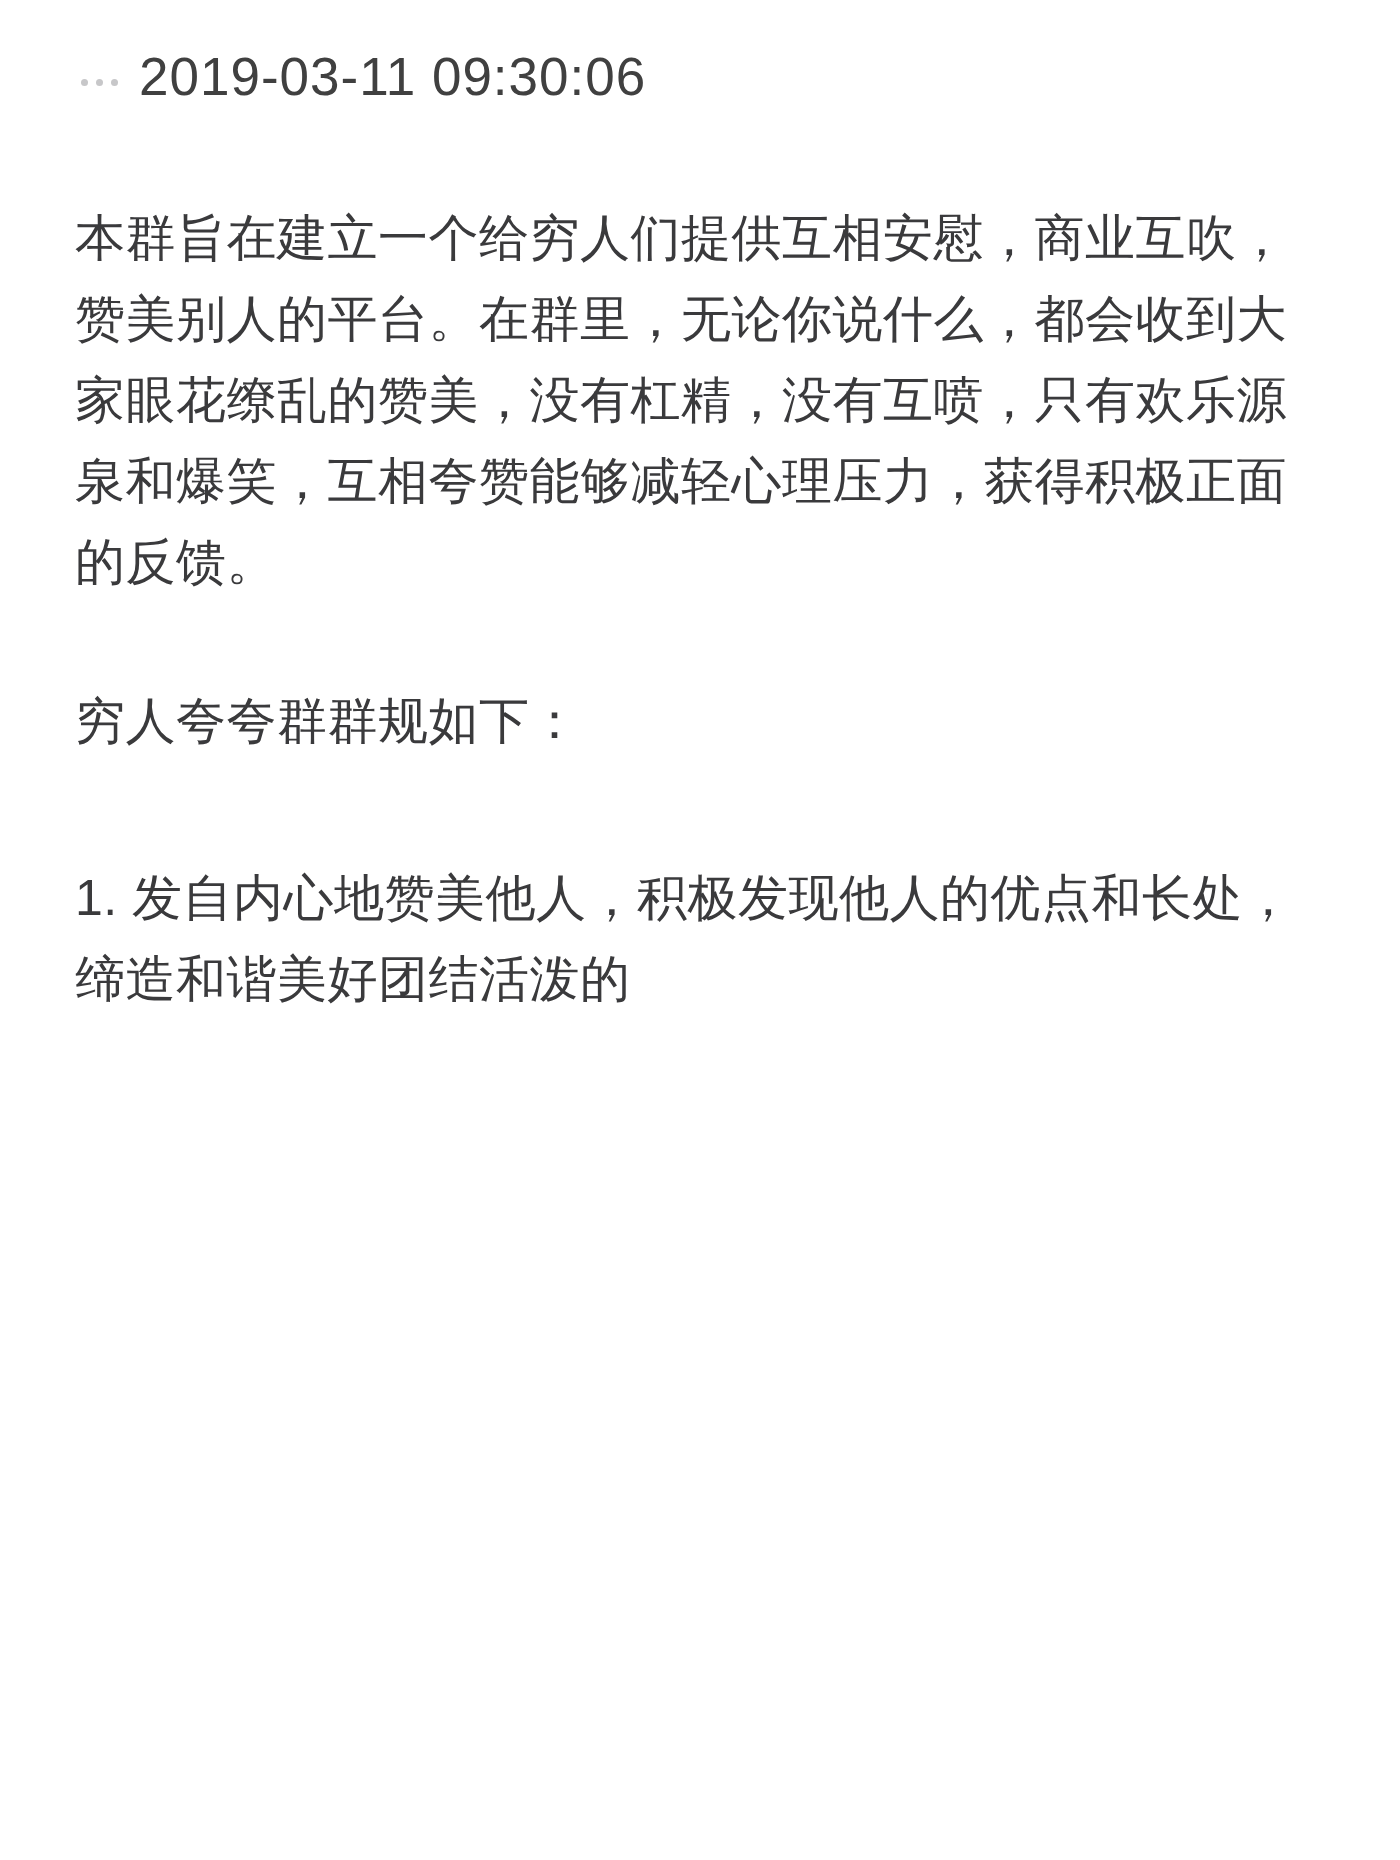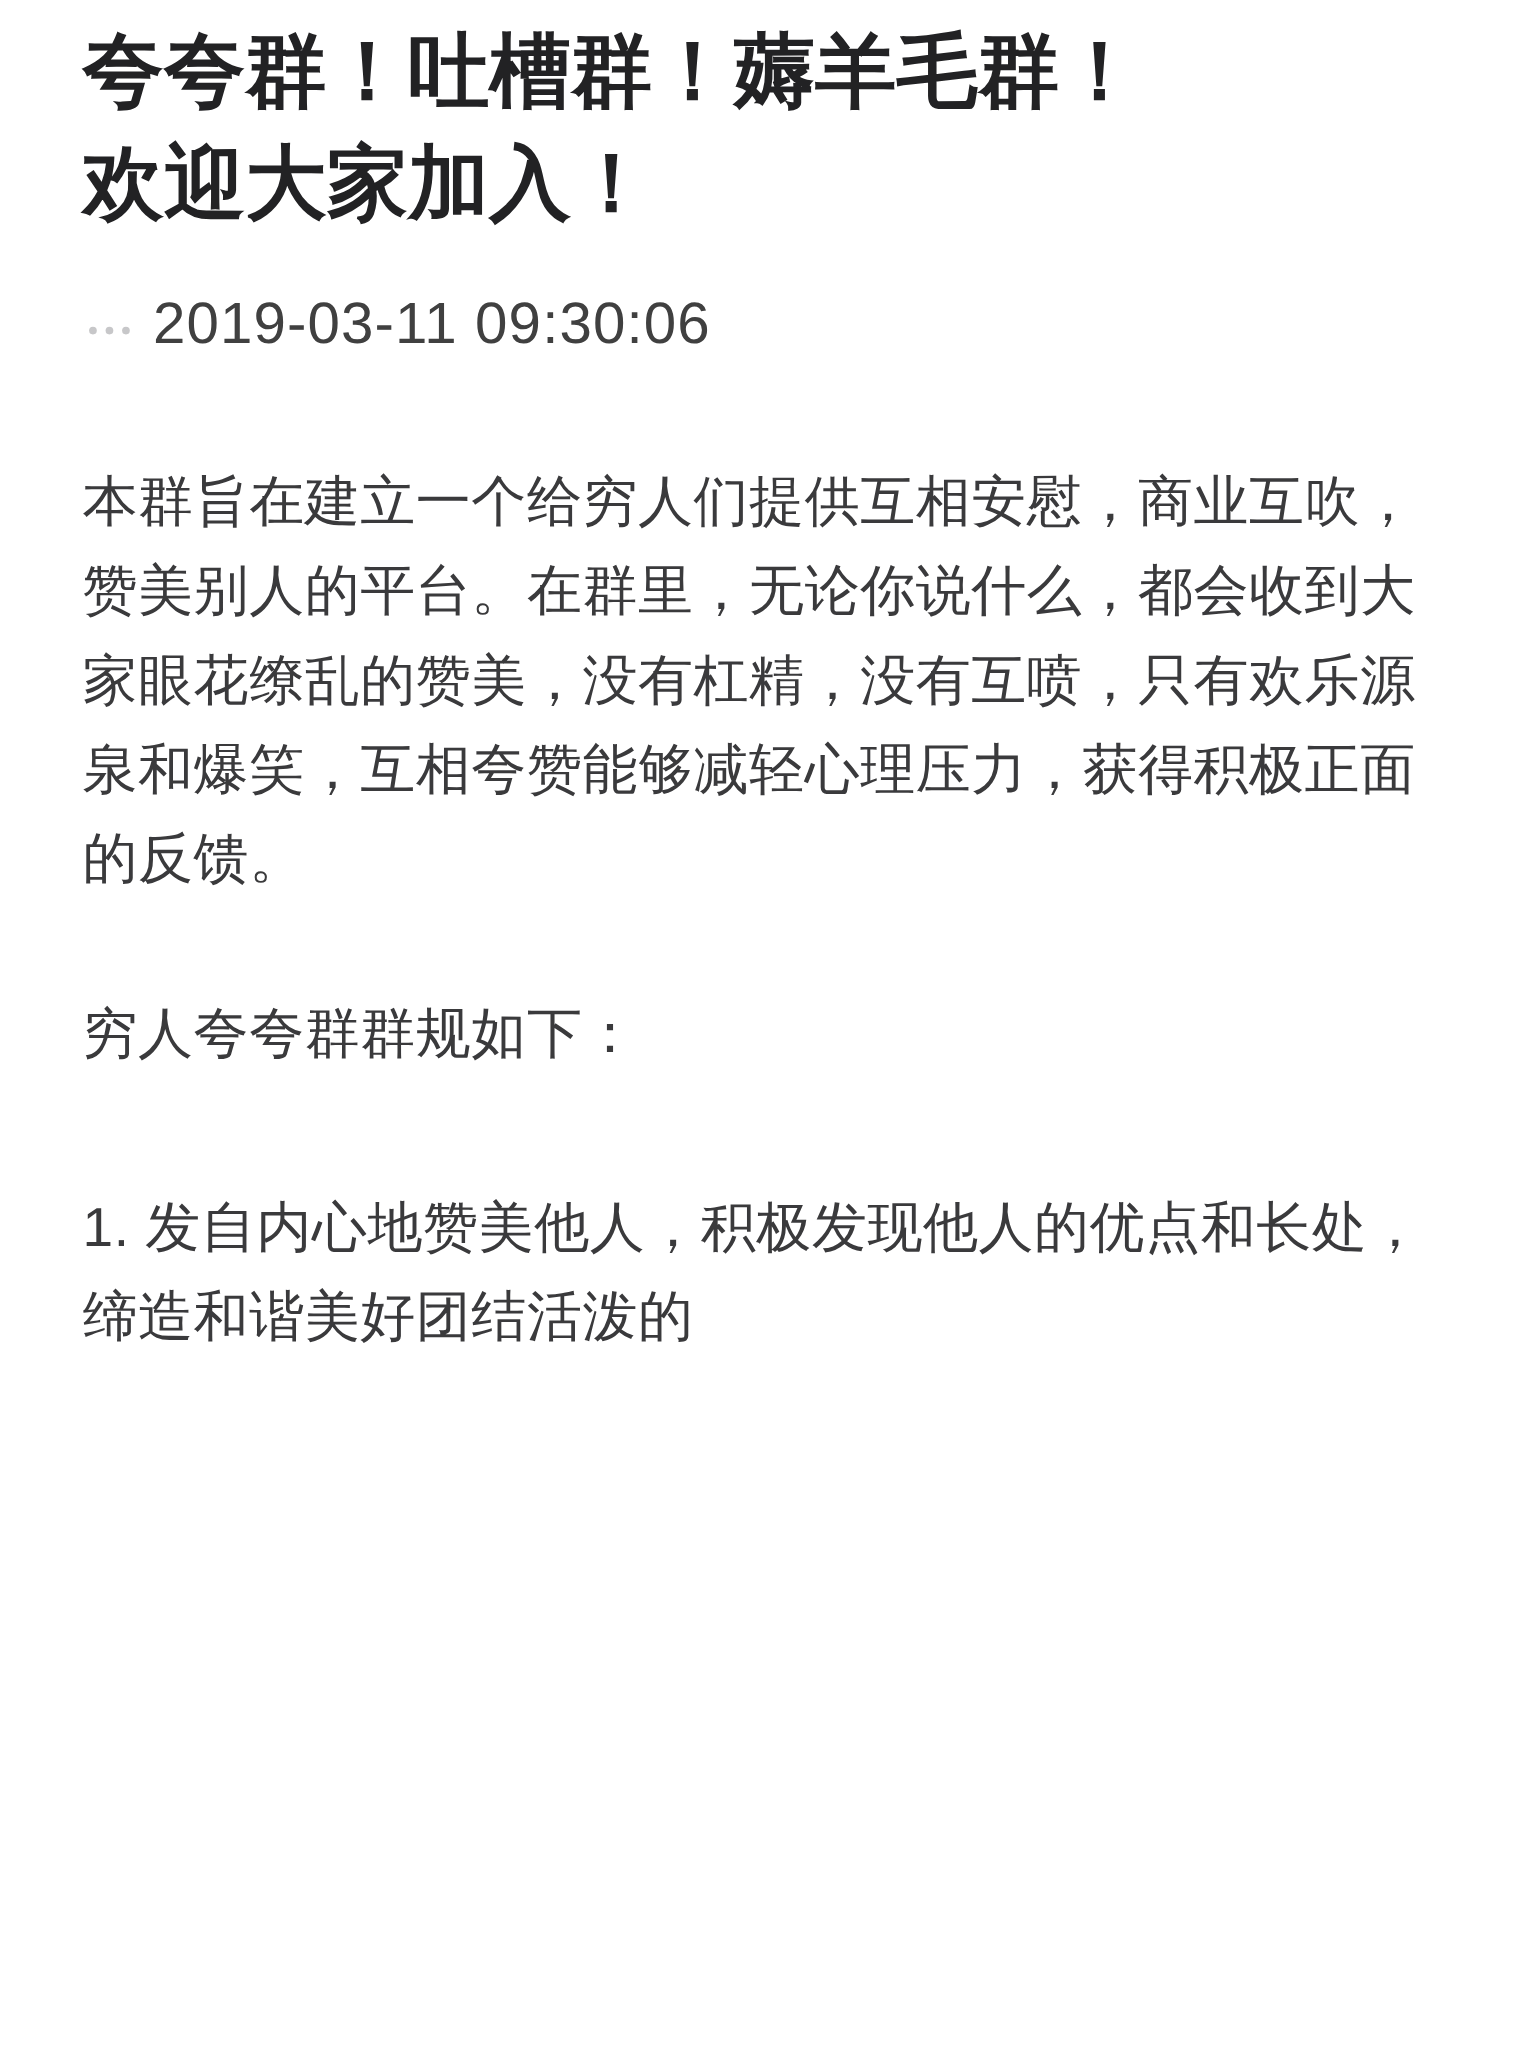--- a/index.html
+++ b/index.html
@@ -74,22 +74,20 @@
     word-break: break-all;
   }
   .body-block.p2 { margin-top: 96px; }
   .body-block.p3 { margin-top: 96px; }
 </style>
 </head>
 <body>
 
 <div class="page">
 
-  <h1 class="article-title">夸夸群！吐槽群！薅羊毛群！
-欢迎大家加入！</h1>
 
   <div class="meta-row">
     <span class="meta-dots">
       <span></span>
         <span></span>
         <span></span>
     </span>
     <span class="meta-date">2019-03-11 09:30:06</span>
   </div>
 

